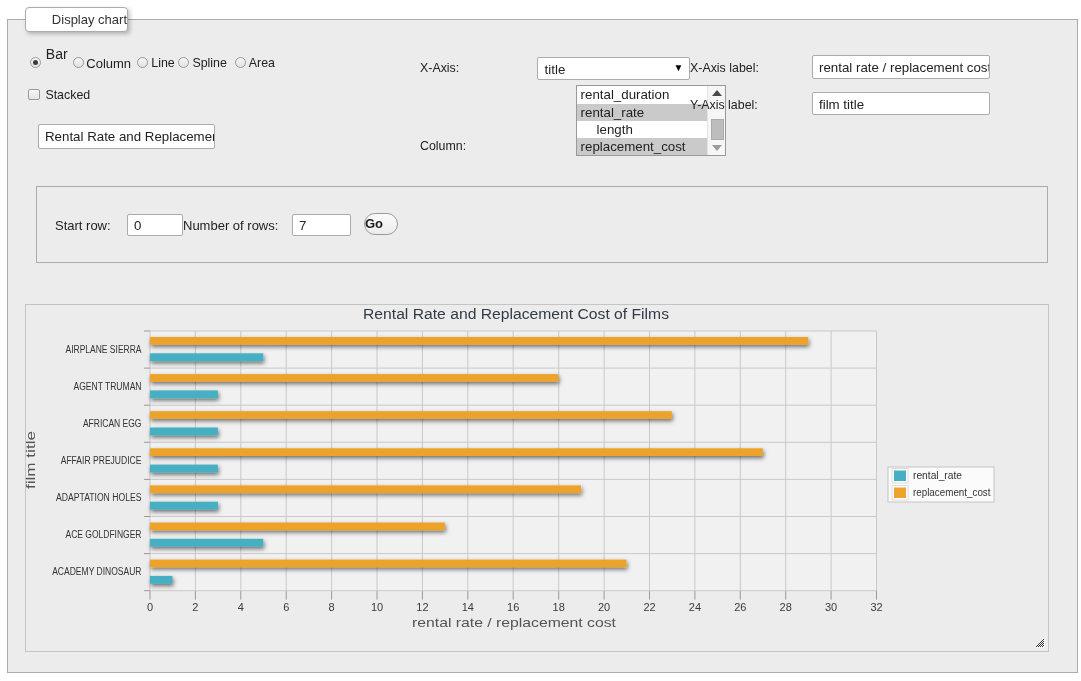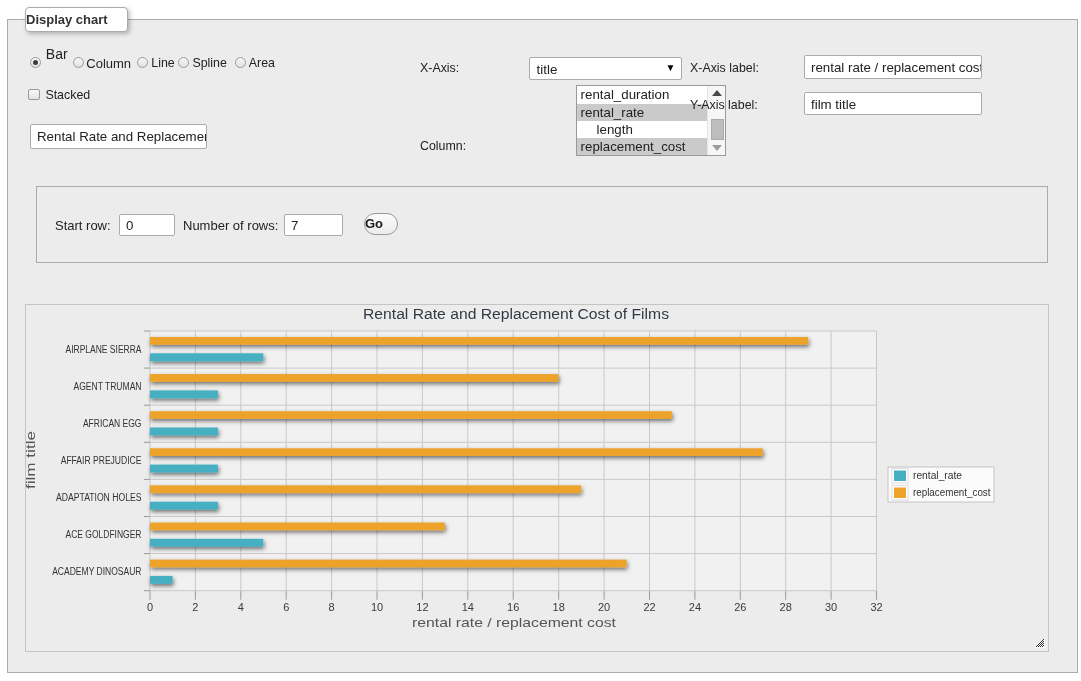--- a/index.html
+++ b/index.html
@@ -1,27 +1,27 @@
 <!DOCTYPE html>
 <html><head><meta charset="utf-8"><title>Display chart</title>
 <style>
   * { margin:0; padding:0; box-sizing:content-box; }
   body { background:#fff; font-family:'Liberation Sans',sans-serif; }
   .page { position:relative; width:1081px; height:681px; overflow:hidden; }
   .inp { position:absolute; background:#fff; border:1px solid #ababab; border-radius:2px; font-size:13.3px; color:#222;
-         white-space:nowrap; overflow:hidden; }
+         white-space:nowrap; overflow:hidden;margin-left:8px; }
   .inp span { position:absolute; left:6px; top:4px; }
   .lab { position:absolute; font-size:12.4px; color:#222; }
 </style></head>
 <body>
 <div class="page">
 
   <div style="position:absolute;left:7px;top:19px;width:1069px;height:652px;border:1px solid #ababab;background:#ececec;"></div>
 
-  <div style="position:absolute;left:25px;top:7px;width:101px;height:23px;background:#fff;border:1px solid #ababab;border-radius:4px;box-shadow:2px 2px 4px rgba(0,0,0,0.25);line-height:23px;text-align:left;font-size:13px;font-weight:bold;color:#333;">Display chart</div>
+  <div style="position:absolute;left:25px;top:7px;width:101px;height:23px;background:#fff;border:1px solid #ababab;border-radius:4px;box-shadow:2px 2px 4px rgba(0,0,0,0.25);line-height:23px;text-align:right;font-size:13px;font-weight:normal;color:#333;">Display chart</div>
 
   <span style="position:absolute;left:30px;top:57px;width:9px;height:9px;border:1px solid #9a9a9a;border-radius:50%;background:linear-gradient(#f6f6f6,#e2e2e2)">
       <span style="position:absolute;left:2px;top:2px;width:5px;height:5px;border-radius:50%;background:#3c3c3c"></span>
     </span>
 <span style="position:absolute;left:45.8px;top:46px;font-size:14px;color:#222">Bar</span>
 <span style="position:absolute;left:72.8px;top:57px;width:9px;height:9px;border:1px solid #9a9a9a;border-radius:50%;background:linear-gradient(#f6f6f6,#e2e2e2)"></span>
 <span style="position:absolute;left:86.3px;top:56px;font-size:13px;color:#222">Column</span>
 <span style="position:absolute;left:136.6px;top:57px;width:9px;height:9px;border:1px solid #9a9a9a;border-radius:50%;background:linear-gradient(#f6f6f6,#e2e2e2)"></span>
 <span style="position:absolute;left:151.3px;top:56px;font-size:12.4px;color:#222">Line</span>
 <span style="position:absolute;left:178.2px;top:57px;width:9px;height:9px;border:1px solid #9a9a9a;border-radius:50%;background:linear-gradient(#f6f6f6,#e2e2e2)"></span>

